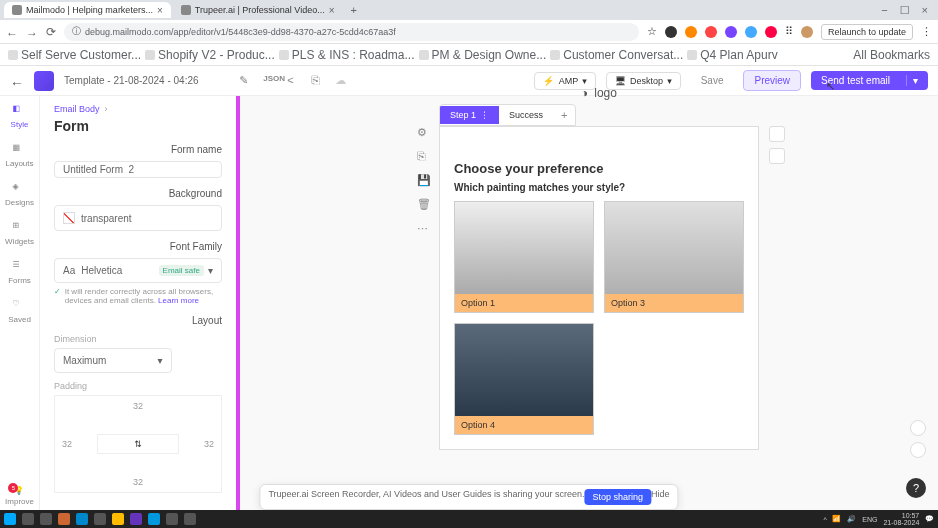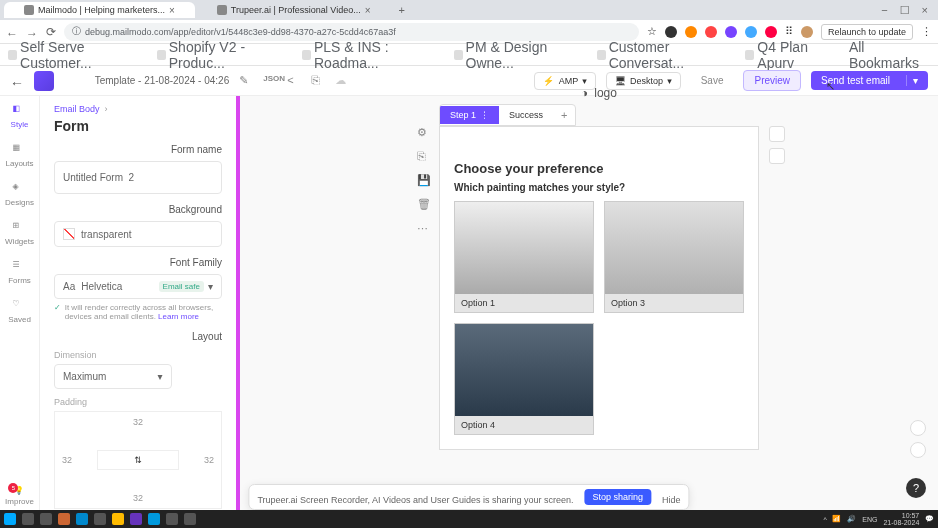--- a/index.html
+++ b/index.html
@@ -1,43 +1,43 @@
 <!DOCTYPE html>
 <html><head>
 <meta charset="utf-8">
 <style>
 * { margin: 0; padding: 0; box-sizing: border-box; font-family: -apple-system, BlinkMacSystemFont, "Segoe UI", Helvetica, Arial, sans-serif; }
 body { width: 938px; height: 528px; background: #fff; overflow: hidden; font-size: 11px; color: #333; position: relative; }
 
 
 .browser-tabs { height: 20px; background: #dee1e6; display: flex; align-items: center; padding-left: 4px; }
-.tab { background: #fff; height: 16px; border-radius: 6px 6px 0 0; padding: 2px 20px; display: flex; align-items: center; gap: 4px; margin-right: 2px; font-size: 9px; }
+.tab { background: #fff; height: 16px; border-radius: 6px 6px 0 0; padding: 2px 8px; display: flex; align-items: center; gap: 4px; margin-right: 2px; font-size: 9px; }
 .tab.inactive { background: transparent; }
 .tab-favicon { width: 10px; height: 10px; border-radius: 2px; background: #888; }
 .tab-close { font-size: 10px; color: #666; }
 .new-tab { padding: 0 6px; color: #666; }
 .window-controls { margin-left: auto; display: flex; gap: 12px; padding-right: 10px; color: #666; }
 
 .addr-bar { height: 24px; background: #fff; display: flex; align-items: center; padding: 0 6px; gap: 8px; border-bottom: 1px solid #e3e3e3; }
 .nav-btn { color: #666; font-size: 12px; }
 .url-field { flex: 1; background: #f1f3f4; border-radius: 12px; height: 18px; padding: 0 8px; display: flex; align-items: center; color: #5f6368; font-size: 9px; gap: 4px; }
 .addr-icons { display: flex; gap: 8px; align-items: center; }
 .addr-icon { width: 12px; height: 12px; border-radius: 50%; }
 .relaunch { font-size: 9px; color: #333; padding: 2px 6px; border: 1px solid #ccc; border-radius: 3px; }
 
-.bookmarks-bar { height: 22px; background: #fff; display: flex; align-items: center; padding: 0 8px; gap: 10px; border-bottom: 1px solid #e3e3e3; font-size: 14px; color: #5f6368; }
+.bookmarks-bar { height: 22px; background: #fff; display: flex; align-items: center; padding: 0 8px; gap: 4px; border-bottom: 1px solid #e3e3e3; font-size: 12px; color: #5f6368; }
 .bookmark { display: flex; align-items: center; gap: 3px; }
 .bookmark-icon { width: 10px; height: 10px; background: #ddd; border-radius: 2px; }
 .all-bookmarks { margin-left: auto; }
 
 
 .app-header { height: 30px; display: flex; align-items: center; padding: 0 10px; gap: 10px; border-bottom: 1px solid #eee; }
 .back-arrow { font-size: 14px; color: #555; }
 .app-logo { width: 20px; height: 20px; background: linear-gradient(135deg,#6e4cff,#5a3de0); border-radius: 4px; }
-.template-name { font-size: 10px; color: #666; flex: 1; text-align: right; }
+.template-name { font-size: 10px; color: #666; flex: 1; }
 .header-icon { width: 14px; height: 14px; color: #888; }
 .amp-badge { display: flex; align-items: center; gap: 4px; font-size: 9px; padding: 3px 8px; border: 1px solid #ddd; border-radius: 4px; }
 .desktop-badge { display: flex; align-items: center; gap: 4px; font-size: 9px; padding: 3px 8px; border: 1px solid #ddd; border-radius: 4px; }
 .btn { padding: 4px 10px; border-radius: 4px; font-size: 10px; }
 .btn-save { color: #888; }
 .btn-preview { border: 1px solid #c3b8ff; color: #6e4cff; background: #f0ecff; position: relative; }
 .btn-send { background: #6e4cff; color: #fff; display: flex; align-items: center; gap: 16px; }
 .btn-send-arrow { border-left: 1px solid rgba(255,255,255,0.3); padding-left: 6px; }
 
 
@@ -53,21 +53,21 @@
 
 
 .props { width: 200px; padding: 8px 14px; border-right: 4px solid #d946ef; overflow-y: auto; position: relative; }
 .props::-webkit-scrollbar { width: 4px; }
 .props::-webkit-scrollbar-thumb { background: #ccc; border-radius: 2px; }
 .breadcrumb { font-size: 9px; color: #999; }
 .breadcrumb a { color: #6e4cff; text-decoration: none; }
 .panel-title { font-size: 14px; font-weight: 600; margin: 4px 0 10px; }
 .field-label { font-size: 10px; color: #555; margin: 10px 0 6px; text-align: right; }
 .field-sublabel { font-size: 9px; color: #aaa; margin: 8px 0 4px; }
-.text-input { width: 100%; border: 1px solid #e5e5e5; border-radius: 4px; padding: 10px 8px; font-size: 10px; color: #666; }
+.text-input { width: 100%; border: 1px solid #e5e5e5; border-radius: 4px; padding: 2px 8px; font-size: 10px; color: #666; }
 .select-input { width: 100%; border: 1px solid #e5e5e5; border-radius: 4px; padding: 6px 8px; font-size: 10px; color: #666; display: flex; align-items: center; gap: 6px; justify-content: space-between; }
 .select-left { display: flex; align-items: center; gap: 6px; }
 .swatch { width: 12px; height: 12px; border: 1px solid #ddd; background: linear-gradient(45deg,#fff 45%,#f44 45%,#f44 55%,#fff 55%); }
 .badge-safe { background: #e8f3ec; color: #3a8; font-size: 8px; padding: 1px 4px; border-radius: 3px; }
 .help-text { font-size: 8px; color: #999; margin-top: 4px; display: flex; gap: 4px; }
 .help-text .check { color: #3a8; }
 .help-text a { color: #6e4cff; }
 .padding-grid { display: grid; grid-template-columns: 24px 1fr 24px; grid-template-rows: 20px 20px 20px; gap: 18px; border: 1px solid #eee; font-size: 9px; text-align: center; }
 .padding-grid > div { display: flex; align-items: center; justify-content: center; }
 .pad-side { color: #999; }
@@ -79,35 +79,35 @@
 .step-tab { padding: 4px 10px; font-size: 9px; }
 .step-tab.active { background: #6e4cff; color: #fff; display: flex; align-items: center; gap: 4px; }
 .step-tab-add { padding: 0 8px; color: #888; }
 .logo-row { position: absolute; top: -10px; width: 320px; text-align: center; font-size: 12px; color: #555; display: flex; justify-content: center; align-items: center; gap: 6px; }
 .canvas { width: 320px; margin-top: 30px; background: #fff; border: 1px solid #ddd; padding: 14px; overflow: hidden; }
 .canvas h2 { font-size: 13px; font-weight: 700; margin-bottom: 6px; margin-top: 20px; }
 .canvas .q { font-size: 10px; font-weight: 600; margin-bottom: 8px; }
 .options-grid { display: grid; grid-template-columns: 1fr 1fr; gap: 10px; }
 .option { border: 1px solid #ccc; }
 .option-img { width: 100%; height: 92px; background: #888; }
-.option-label { padding: 4px 6px; font-size: 9px; background: #e5e5e5; }
+.option-label { padding: 4px 6px; font-size: 9px; background: #fdba74; }
 .img-monument { background: linear-gradient(#eee, #aaa); position: relative; }
 .img-bridge { background: linear-gradient(#ddd, #999); }
 .img-gate { background: linear-gradient(#e0e0e0, #b0b0b0); }
 .img-building { background: linear-gradient(#5a6a7a, #2a3a4a); }
 
 
 .canvas-tools { position: absolute; left: -22px; top: 30px; display: flex; flex-direction: column; gap: 10px; color: #888; align-items: center; }
 .canvas-tool { width: 14px; height: 14px; }
 
 .right-rail { position: absolute; right: -26px; top: 30px; display: flex; flex-direction: column; gap: 6px; }
 .right-rail div { width: 16px; height: 16px; border: 1px solid #ddd; border-radius: 3px; background: #fff; }
 
 
-.recorder-bar { position: absolute; bottom: 18px; left: 50%; transform: translateX(-50%); background: #fff; border: 1px solid #ddd; border-radius: 6px; box-shadow: 0 2px 8px rgba(0,0,0,0.1); padding: 4px 8px; display: flex; align-items: flex-end; gap: 11px; font-size: 9px; color: #666; }
+.recorder-bar { position: absolute; bottom: 18px; left: 50%; transform: translateX(-50%); background: #fff; border: 1px solid #ddd; border-radius: 6px; box-shadow: 0 2px 8px rgba(0,0,0,0.1); padding: 4px 8px; display: flex; align-items: flex-start; gap: 0; font-size: 9px; color: #666; }
 .stop-btn { background: #3b5bff; color: #fff; padding: 3px 8px; border-radius: 4px; }
 
 
 .help-bubble { position: absolute; bottom: 30px; right: 12px; width: 20px; height: 20px; border-radius: 50%; background: #333; color: #fff; display: flex; align-items: center; justify-content: center; font-size: 11px; }
 .history-icons { position: absolute; right: 12px; bottom: 70px; display: flex; flex-direction: column; gap: 6px; }
 .history-icons div { width: 16px; height: 16px; border: 1px solid #ddd; border-radius: 50%; background: #fff; }
 
 
 .taskbar { position: absolute; bottom: 0; left: 0; right: 0; height: 18px; background: #222; display: flex; align-items: center; padding: 0 4px; gap: 6px; }
 .taskbar-icon { width: 12px; height: 12px; border-radius: 2px; background: #555; }

